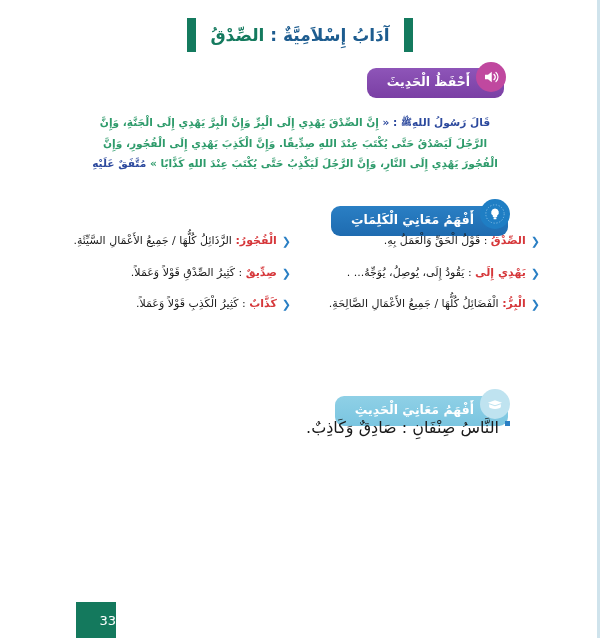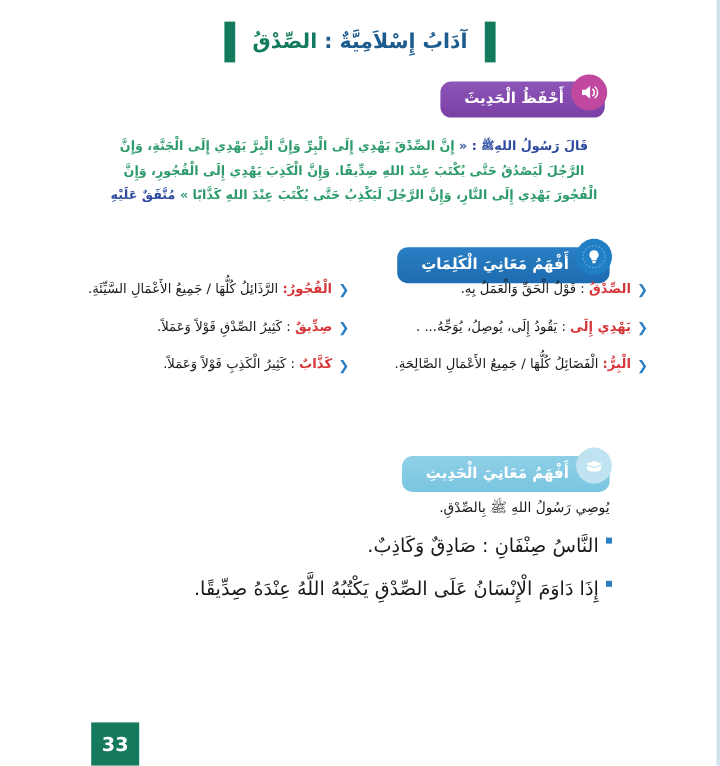--- a/index.html
+++ b/index.html
@@ -235,24 +235,24 @@
   
   .page-number {
     position: absolute;
     left: 76px;
     bottom: 0;
     width: 40px;
     height: 36px;
     background: #14795d;
     display: flex;
     align-items: center;
-    justify-content: center;
+    justify-content: flex-start;
     color: #ffffff;
-    font-size: 16px;
-    font-weight: bold;
+    font-size: 13px;
+    font-weight: normal;
   }
 
   svg { display: block; }
 </style>
 </head>
 <body>
 
 <div class="page">
 
   <div class="edge-rule"></div>
@@ -322,42 +322,37 @@
         <span class="vocab-arrow">❮</span>
         <span class="vocab-text"><span class="term">صِدِّيقٌ</span><span> : كَثِيرُ الصِّدْقِ قَوْلاً وَعَمَلاً.</span></span>
       </div>
       <div class="vocab-item">
         <span class="vocab-arrow">❮</span>
         <span class="vocab-text"><span class="term">كَذَّابٌ</span><span> : كَثِيرُ الْكَذِبِ قَوْلاً وَعَمَلاً.</span></span>
       </div>
     </div>
   </div>
 
-  <div class="badge-wrap" style="top:374px; right:92px;">
+  <div class="badge-wrap" style="top:390px; right:92px;">
     <div class="badge badge-cyan">
       <span>أَفْهَمُ مَعَانِيَ الْحَدِيثِ</span>
       <span class="badge-icon icon-book">
         <svg width="20" height="20" viewBox="0 0 24 24" aria-hidden="true">
           <path d="M12 7.5 3.5 10.5 12 13.5l8.5-3L12 7.5z" fill="#ffffff"></path>
           <path d="M5 12.2v3.2c0 1.6 3.1 2.6 7 2.6s7-1 7-2.6v-3.2l-7 2.5-7-2.5z" fill="#ffffff"></path>
         </svg>
       </span>
     </div>
   </div>
 
   <div class="explain">
-    <div class="explain-intro">يُوصِي رَسُولُ اللهِ ﷺ بِالصِّدْقِ.</div>
 
     <div class="explain-item">
       <span class="explain-bullet"></span>
       <span class="explain-text">النَّاسُ صِنْفَانِ : صَادِقٌ وَكَاذِبٌ.</span>
     </div>
-    <div class="explain-item">
-      <span class="explain-bullet"></span>
-      <span class="explain-text">إِذَا دَاوَمَ الْإِنْسَانُ عَلَى الصِّدْقِ يَكْتُبُهُ اللَّهُ عِنْدَهُ صِدِّيقًا.</span>
-    </div>
   </div>
 
   <div class="page-number">
     <span>33</span>
   </div>
 
 </div>
 
 </body></html>

